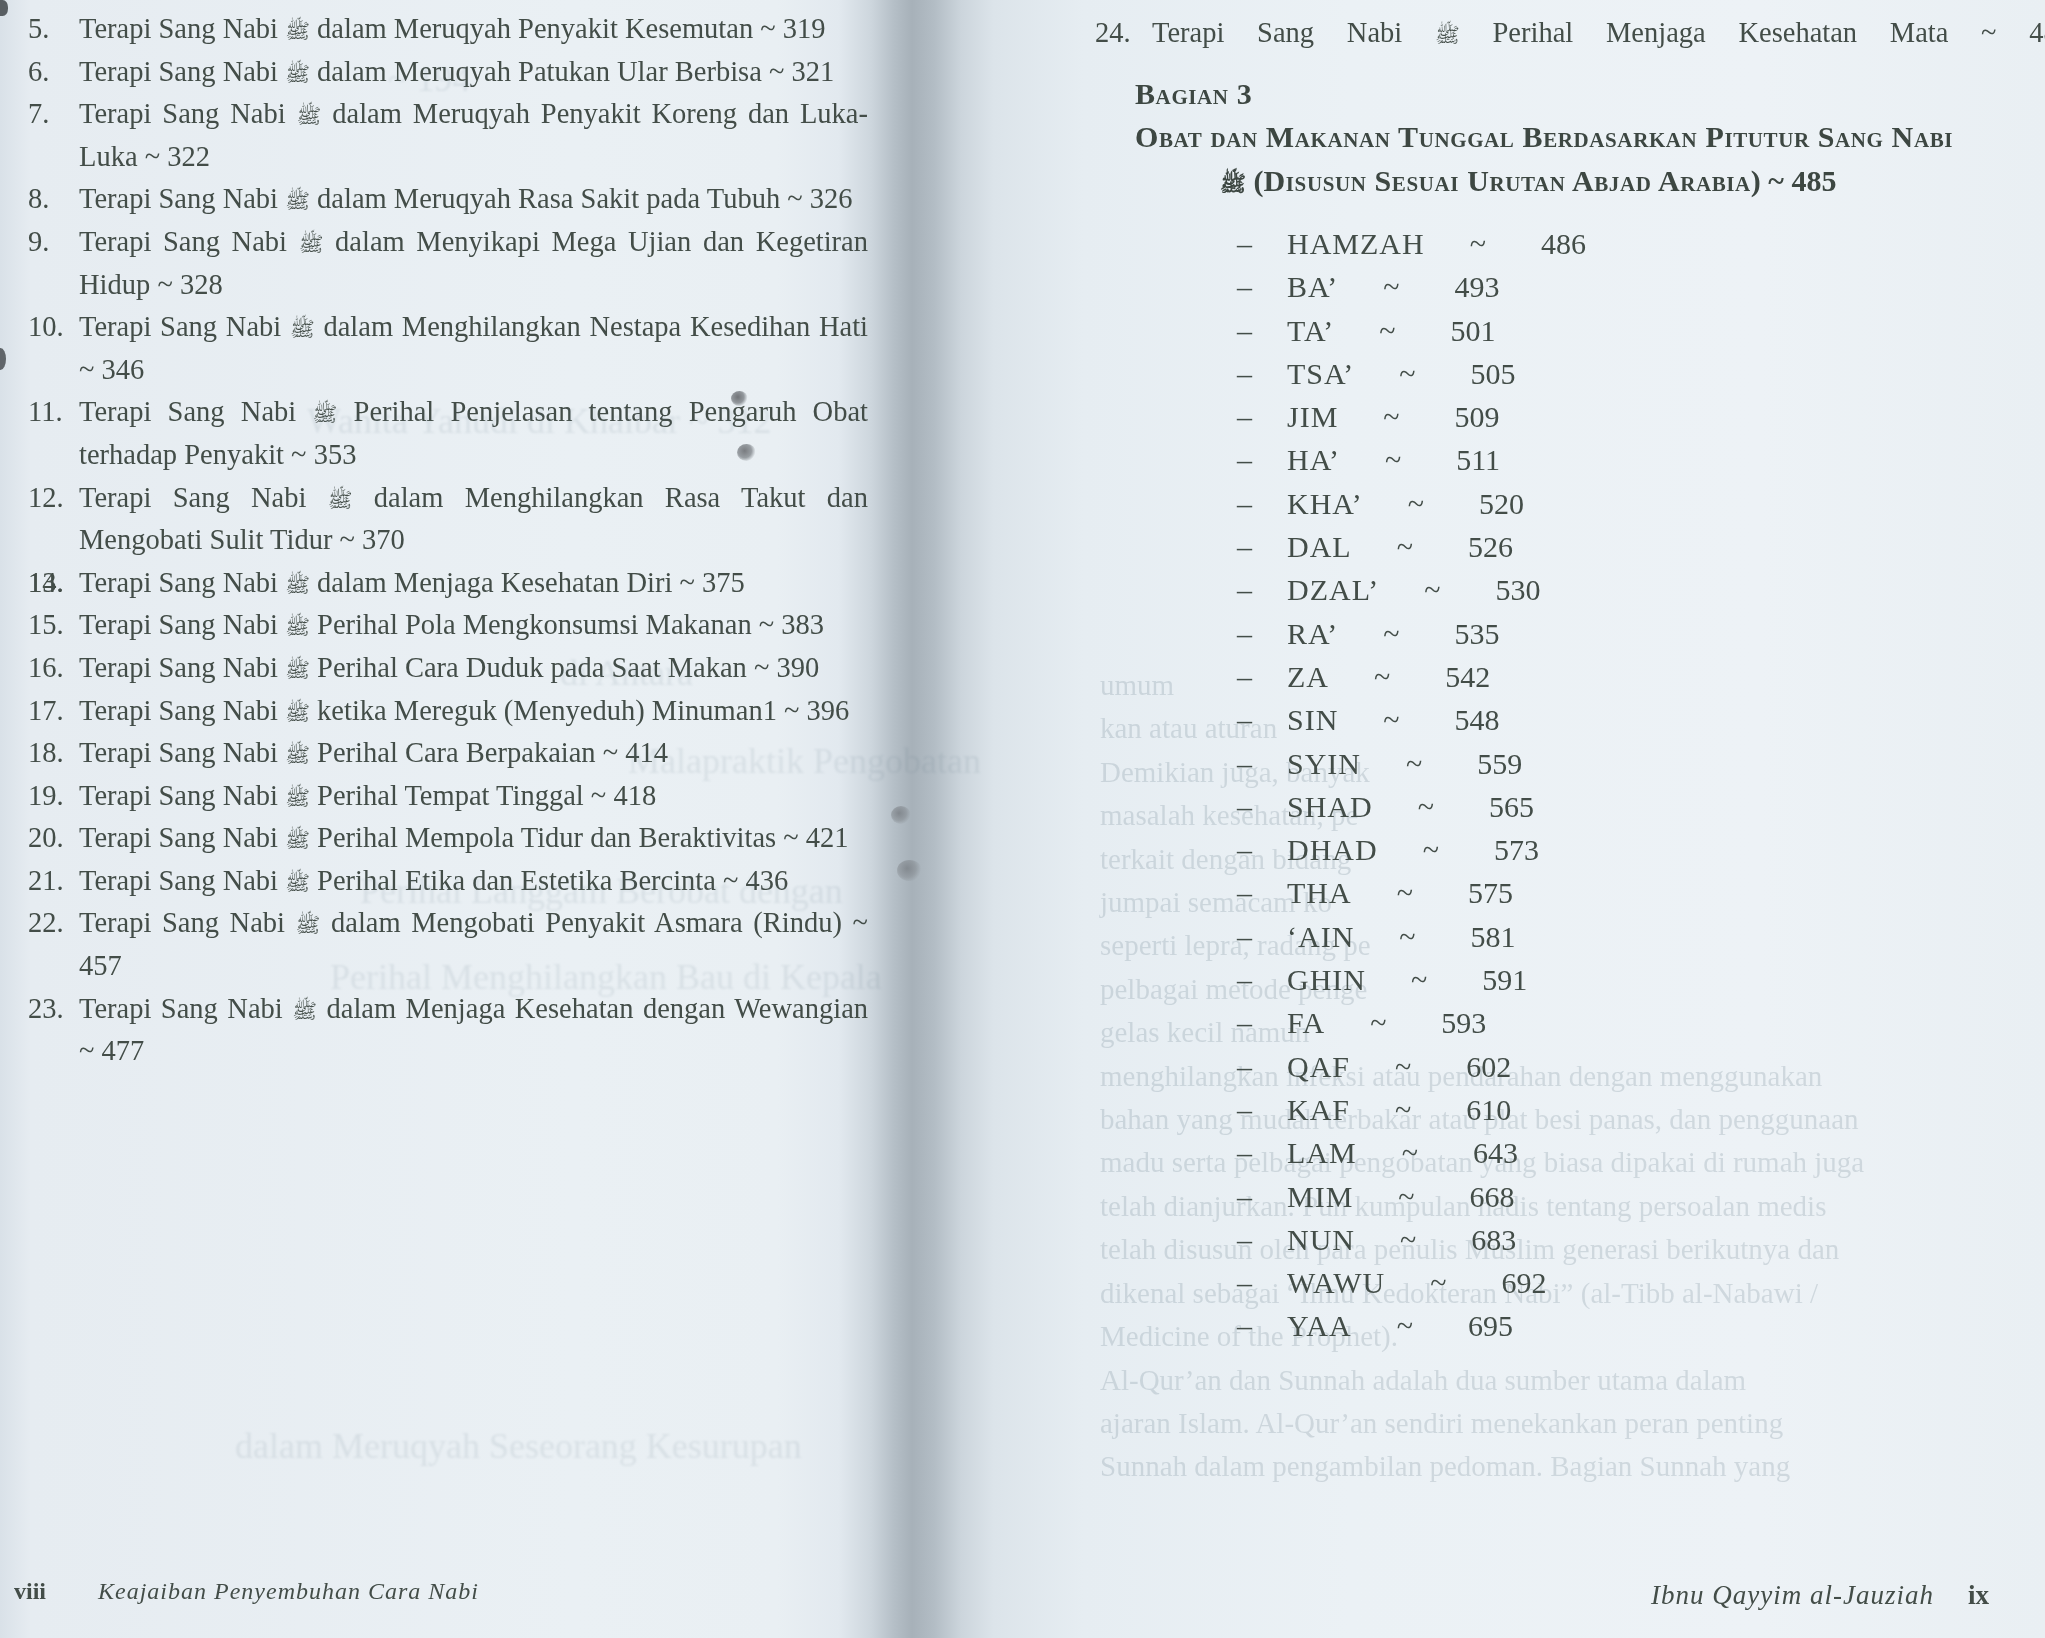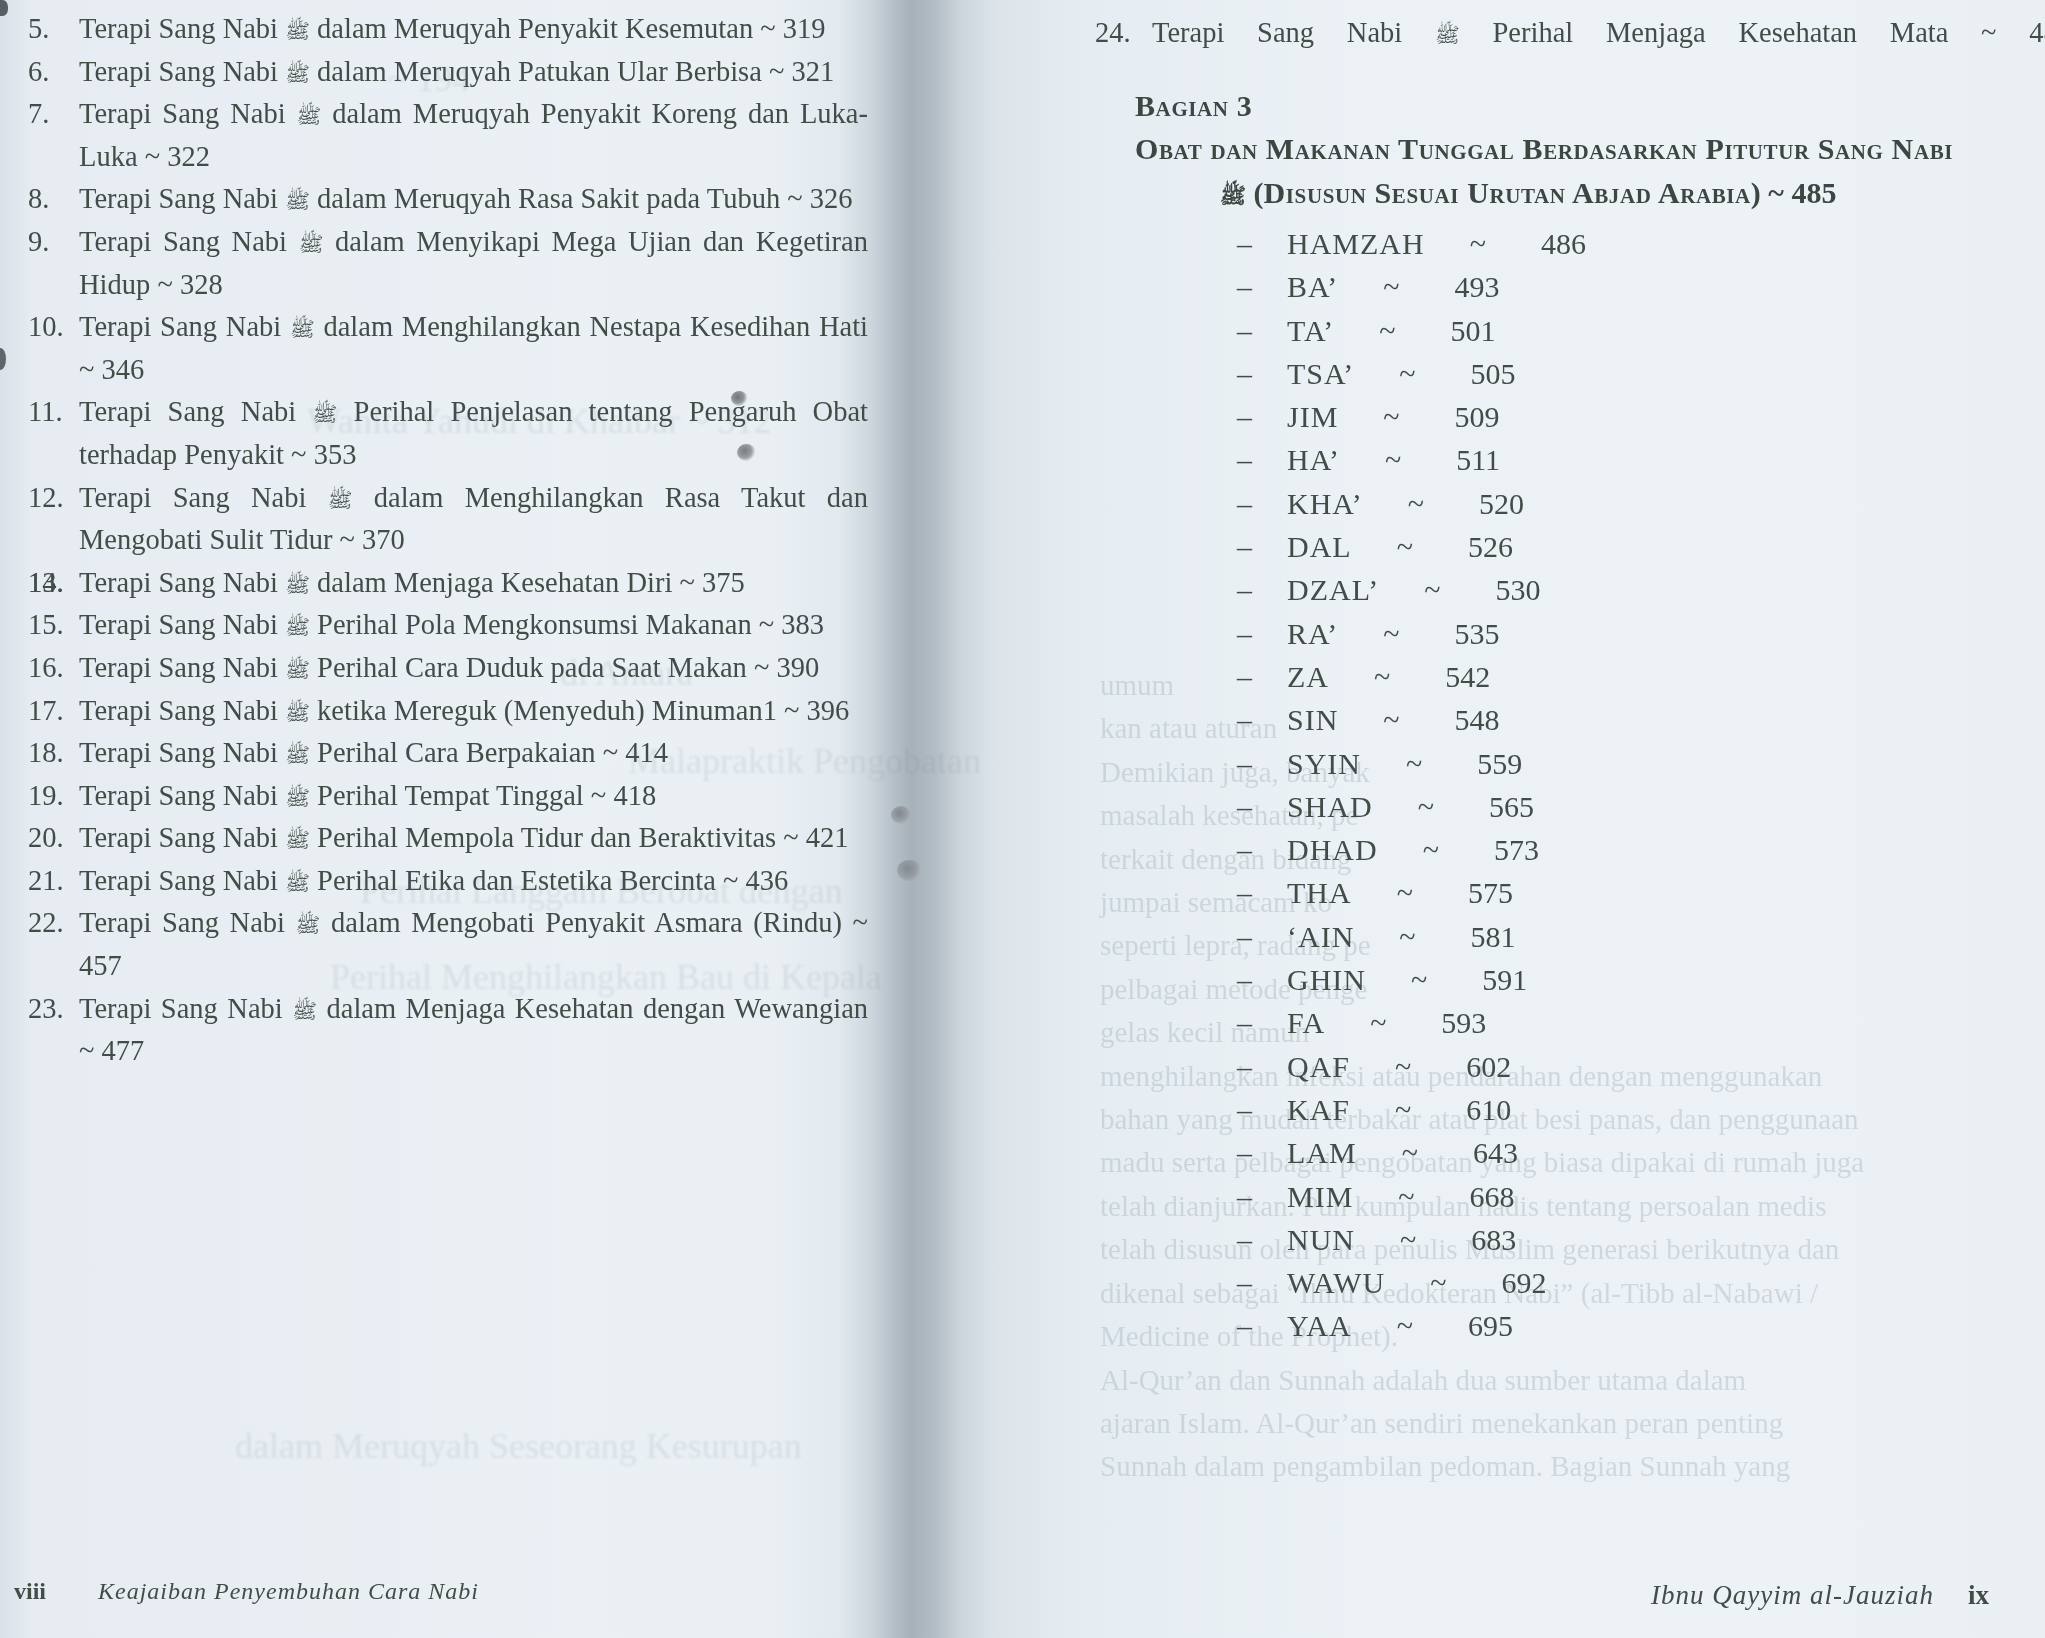--- a/index.html
+++ b/index.html
@@ -15,21 +15,21 @@
   }
   
   .toc-left{position:absolute;left:32px;top:8px;width:836px;}
   .toc-entry{position:relative;padding-left:47px;font-size:28.5px;line-height:42.6px;text-align:justify;}
   .toc-entry .num{position:absolute;left:-4px;top:0;width:46px;text-align:left;}
   .pbuh{font-family:"DejaVu Sans", sans-serif;font-size:0.72em;line-height:1;}
   
   .item24{position:absolute;left:1095px;top:12px;width:920px;font-size:28.5px;line-height:42.6px;
           padding-left:57px;text-align:justify;text-align-last:justify;}
   .item24 .num{position:absolute;left:0;top:0;width:50px;}
-  .section-head{position:absolute;left:1135px;top:84px;width:905px;
+  .section-head{position:absolute;left:1135px;top:72px;width:905px;
     font-size:30px;line-height:43.3px;font-weight:bold;font-variant:small-caps;
     letter-spacing:0.6px;color:#3d4742;}
   .section-sub{margin-left:85px;}
   .letters{position:absolute;left:1237px;top:222px;font-size:30px;line-height:43.3px;z-index:3;}
   .letter-row{display:flex;align-items:baseline;}
   .letter-row .dash{width:50px;}
   .letter-row .lname{margin-right:45px;letter-spacing:1px;}
   .letter-row .ltilde{margin-right:55px;}
   
   .footer-left{position:absolute;left:14px;top:1578px;font-size:24px;white-space:nowrap;}

